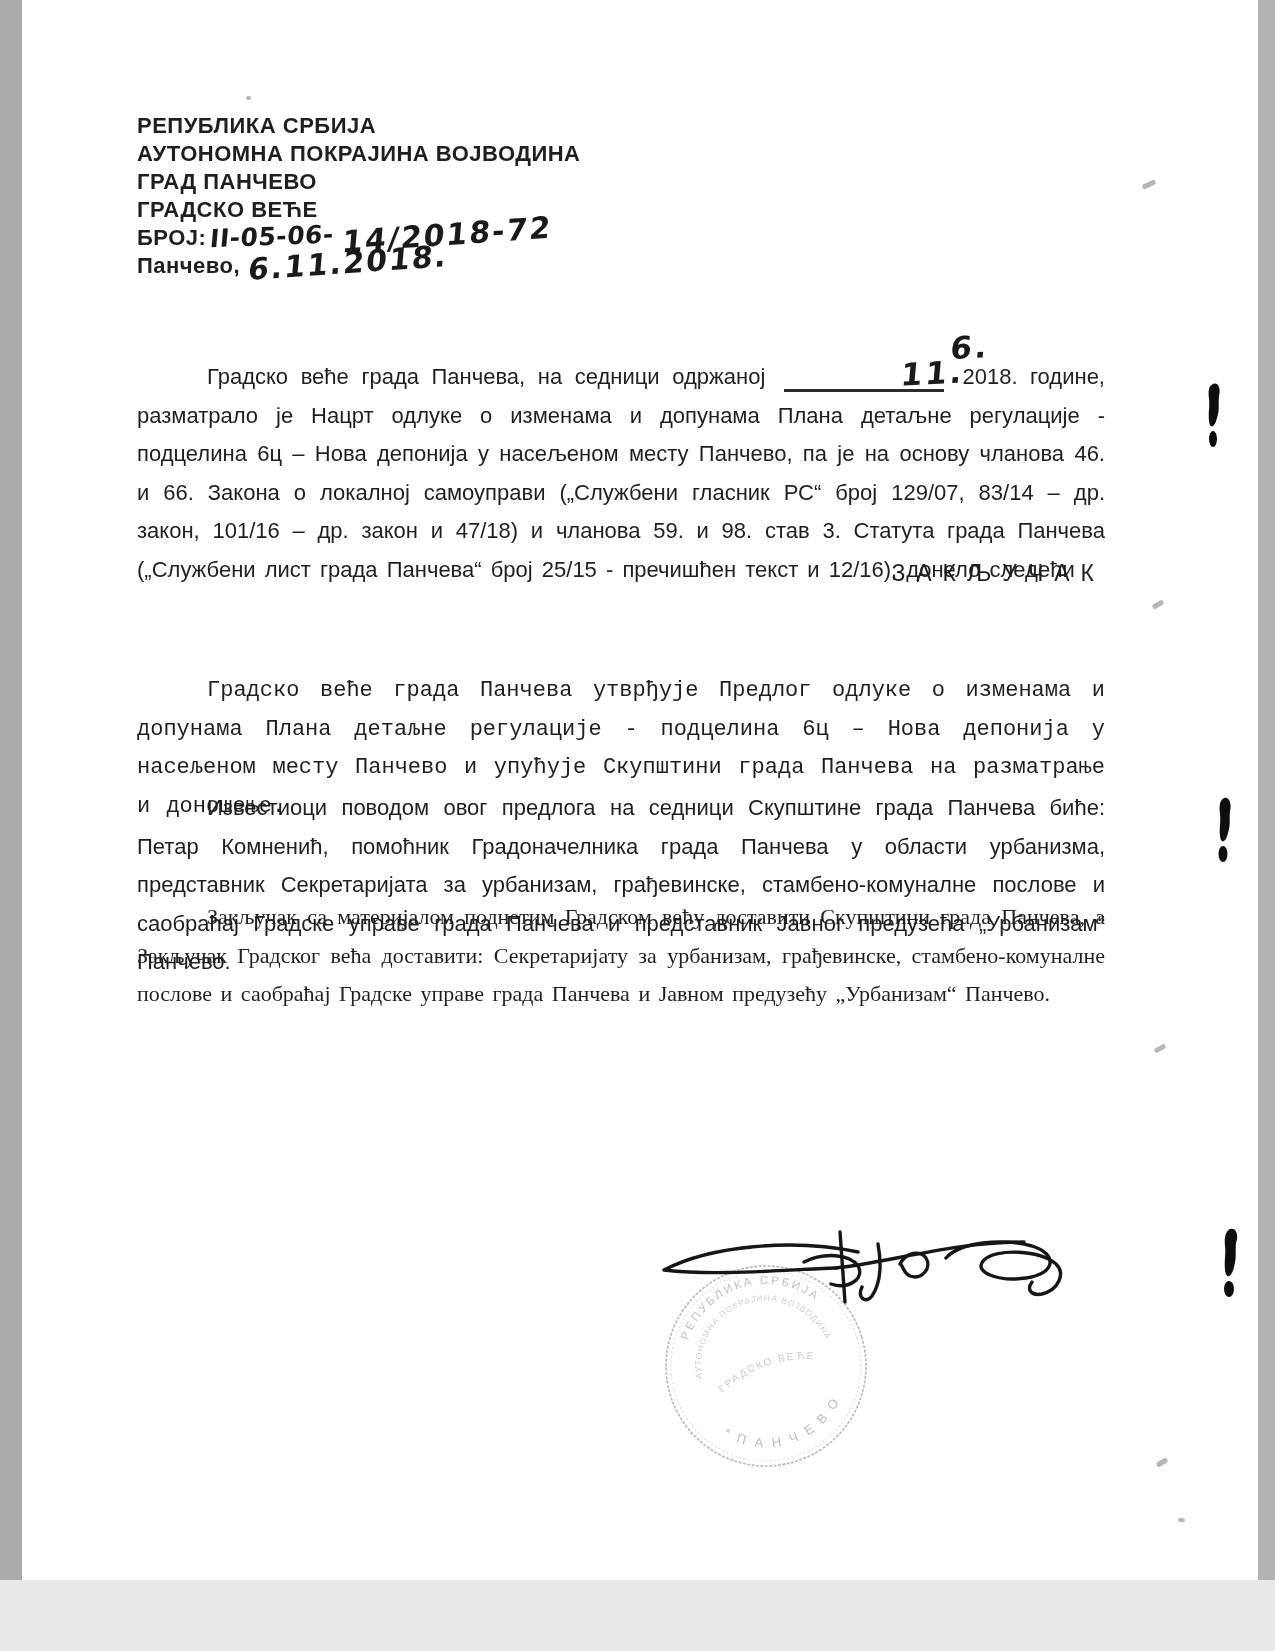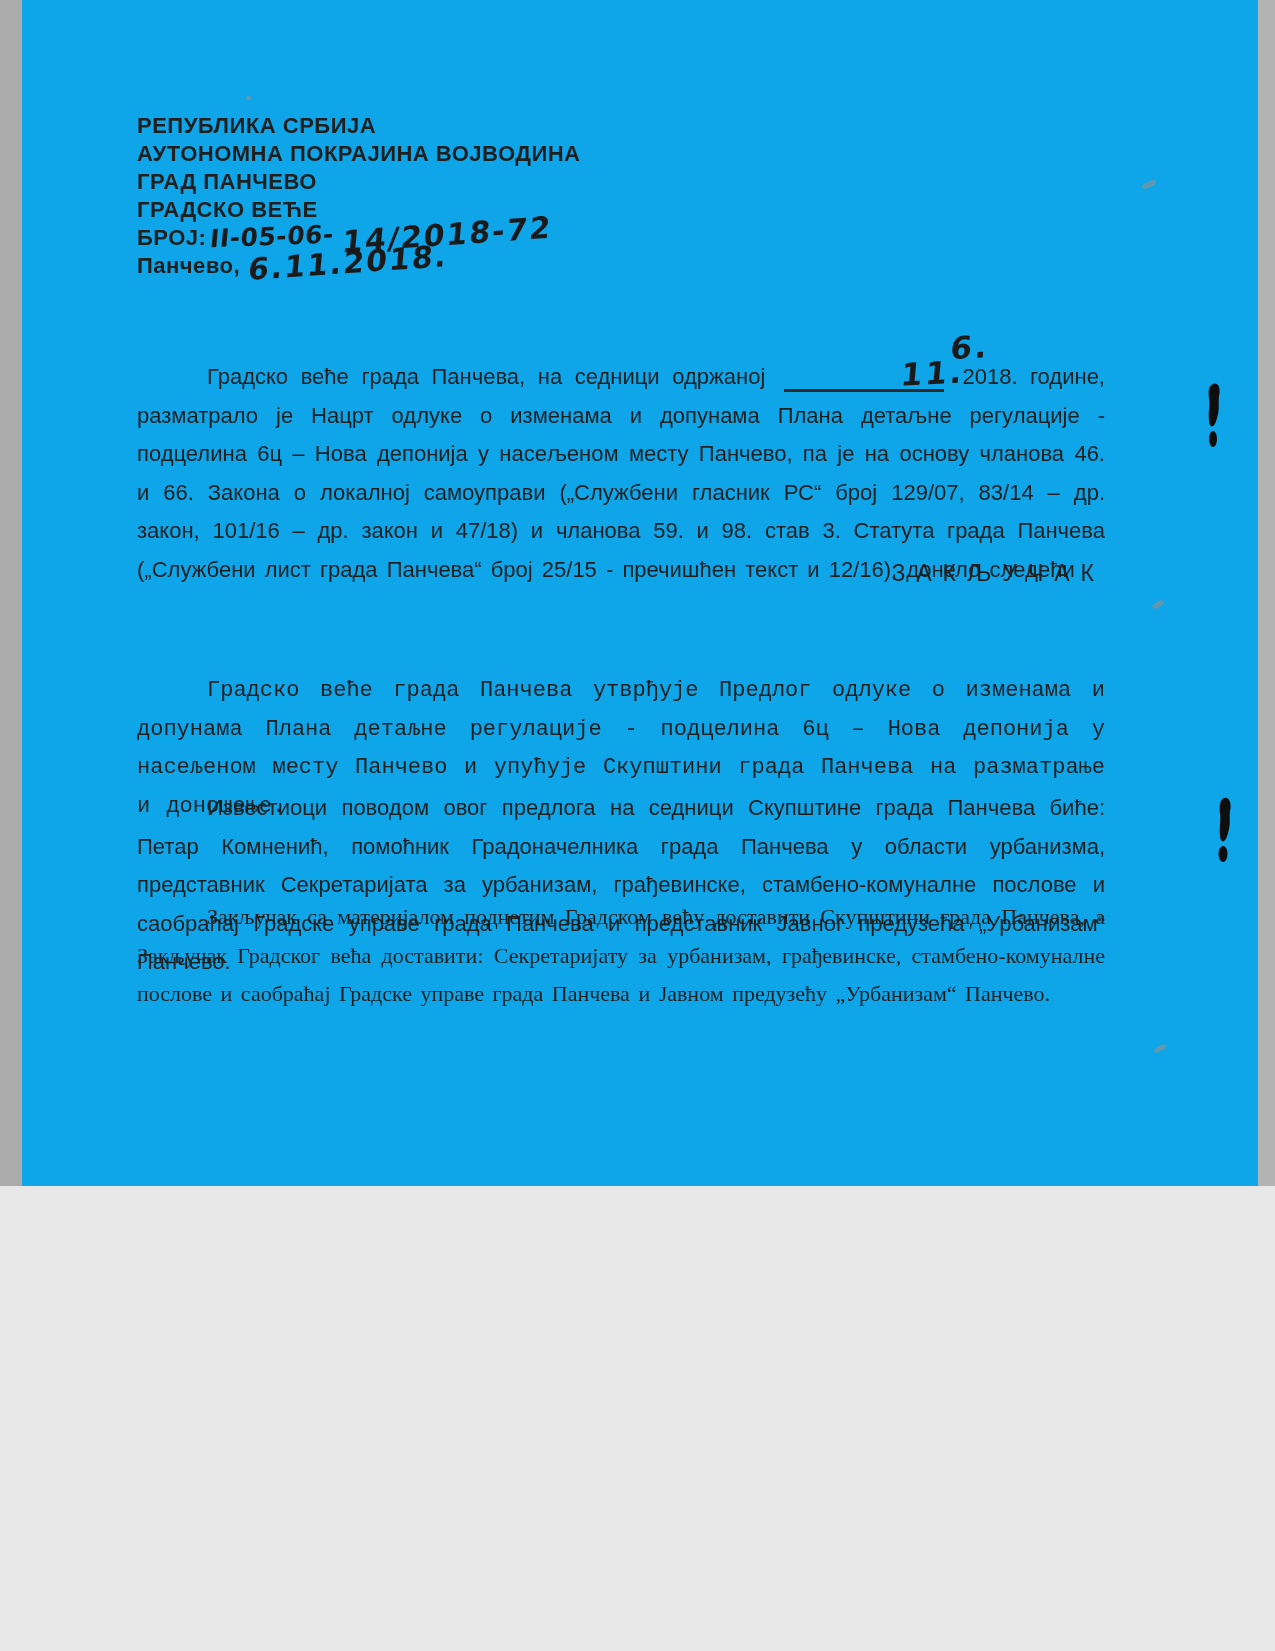--- a/index.html
+++ b/index.html
@@ -1,17 +1,17 @@
 <!DOCTYPE html>
 <html><head>
 <meta charset="utf-8">
 <style>
   html,body{margin:0;padding:0;background:#e8e8e8;}
   .page{
-    position:relative;width:1275px;height:1186px;background:#0ea5e9;
+    position:relative;width:1275px;height:1580px;background:#ffffff;
     overflow:hidden;font-family:"Liberation Sans",sans-serif;color:#1f1f1f;
   }
   .band{position:absolute;top:0;height:100%;}
   .band-left{left:0;width:22px;background:#ababab;}
   .band-right{right:0;width:17px;background:#b3b3b3;}
 
   .letterhead{
     position:absolute;left:137px;top:112px;
     font-size:22px;font-weight:bold;line-height:28px;letter-spacing:.5px;
   }

